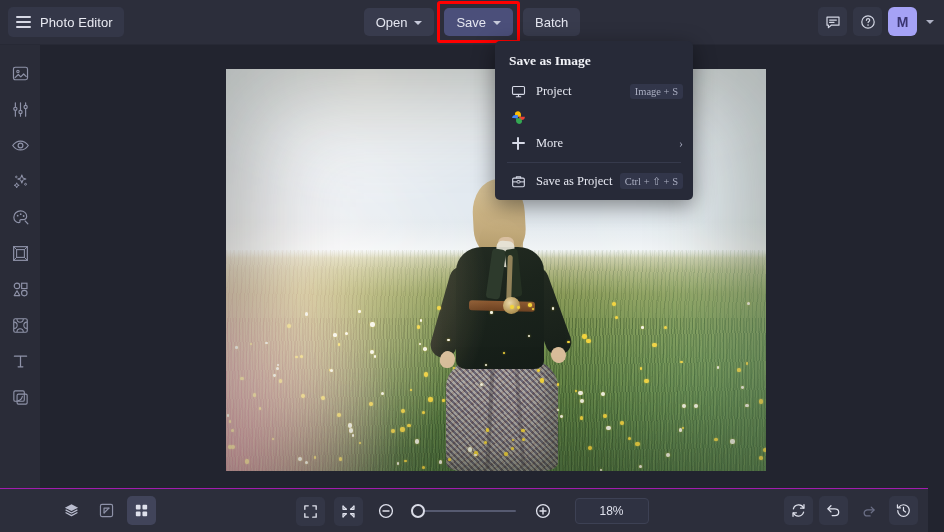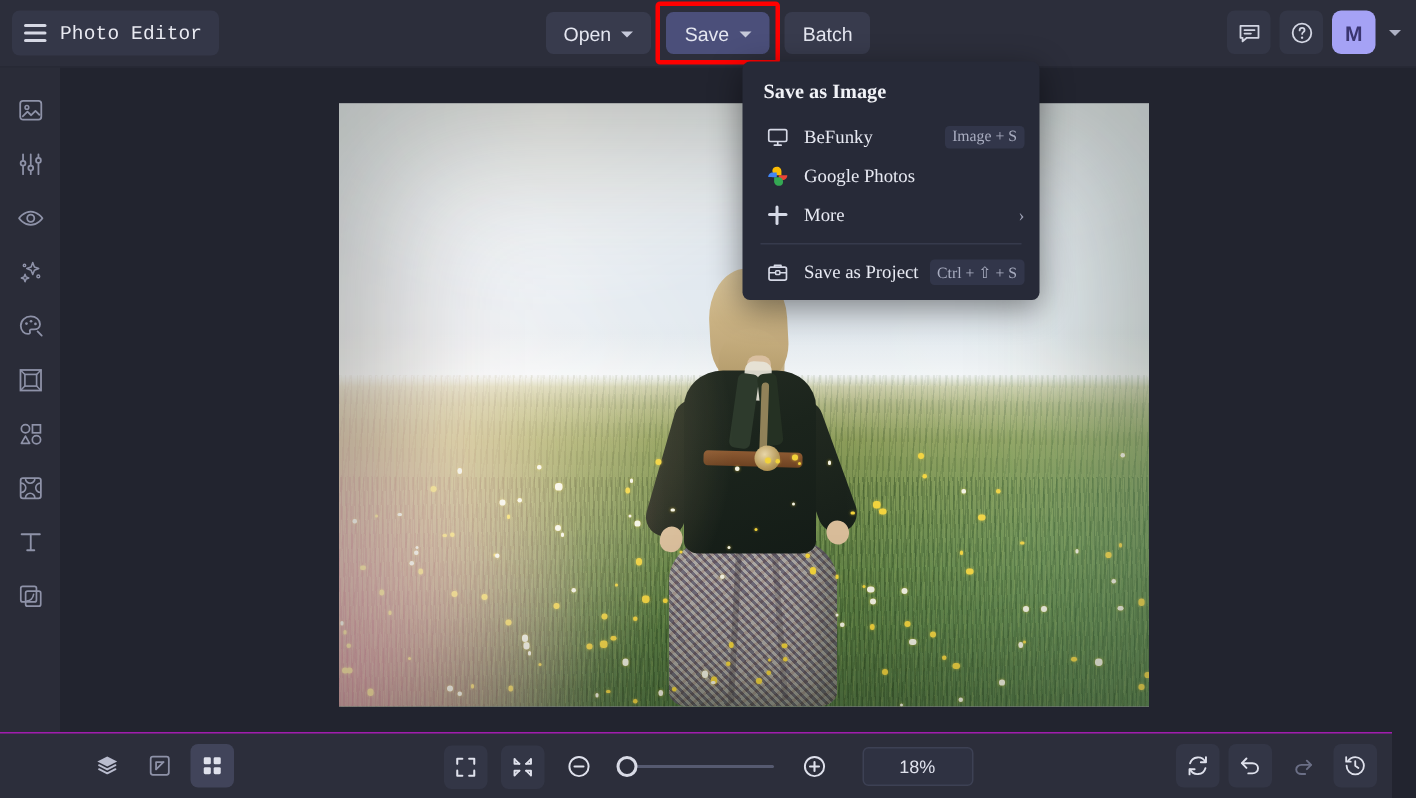--- a/index.html
+++ b/index.html
@@ -25,21 +25,20 @@
     z-index: 40;
   }
   .hdr-brand {
     position: absolute; left: 8px; top: 7px;
     height: 30px;
     display: flex; align-items: center; gap: 9px;
     padding: 0 11px 0 8px;
     border-radius: 5px;
     background: #343748;
     cursor: pointer;
-    font-family: Liberation Mono, monospace;
   }
   .hdr-brand-label {
     color: #e9eaf2; font-size: 13px; letter-spacing: .1px;
   }
   .hamburger { width: 15px; height: 12px; position: relative; display:block; }
   .hamburger i {
     position: absolute; left: 0; width: 15px; height: 1.6px;
     background: #d6d8e4; border-radius: 1px; display: block;
   }
   .hamburger i:nth-child(1){ top: 0; }
@@ -802,36 +801,35 @@
 
     <div class="menu-title">Save as Image</div>
 
     <div class="menu-item">
       <span class="mi-icon">
         <svg width="15" height="15" viewBox="0 0 16 16" fill="none">
           <rect x="1.6" y="2.6" width="12.8" height="8.4" rx="1.2" stroke="#d6d9e6" stroke-width="1.2"></rect>
           <path d="M5.6 13.6h4.8M8 11.2v2.4" stroke="#d6d9e6" stroke-width="1.2" stroke-linecap="round"></path>
         </svg>
       </span>
-      <span class="mi-label">BeFunky</span>
+      <span class="mi-label">Project</span>
       <span class="mi-shortcut">Image + S</span>
     </div>
 
 
 
     <div class="menu-item">
       <span class="mi-icon">
         <svg width="15" height="15" viewBox="0 0 16 16">
           <path d="M7.4 1.2c1.8 0 3.2 1.5 3.2 3.3v2.8H7.4C5.6 7.3 4.2 5.8 4.2 4S5.6 1.2 7.4 1.2z" fill="#fbbc04"></path>
           <path d="M14.8 7.4c0 1.8-1.5 3.2-3.3 3.2H8.7V7.3h2.8c1.8 0 3.3.1 3.3.1z" fill="#ea4335"></path>
           <path d="M8.6 14.8c-1.8 0-3.2-1.5-3.2-3.3V8.7h3.2c1.8 0 3.2 1.5 3.2 3.3s-1.4 2.8-3.2 2.8z" fill="#34a853"></path>
           <path d="M1.2 8.6c0-1.8 1.5-3.2 3.3-3.2h2.8v3.3H4.5c-1.8 0-3.3-.1-3.3-.1z" fill="#4285f4"></path>
         </svg>
       </span>
-      <span class="mi-label">Google Photos</span>
     </div>
 
     <div class="menu-item">
       <span class="mi-icon">
         <span class="plus-ico">
             <i></i>
             <i></i>
           </span>
       </span>
       <span class="mi-label">More</span>

